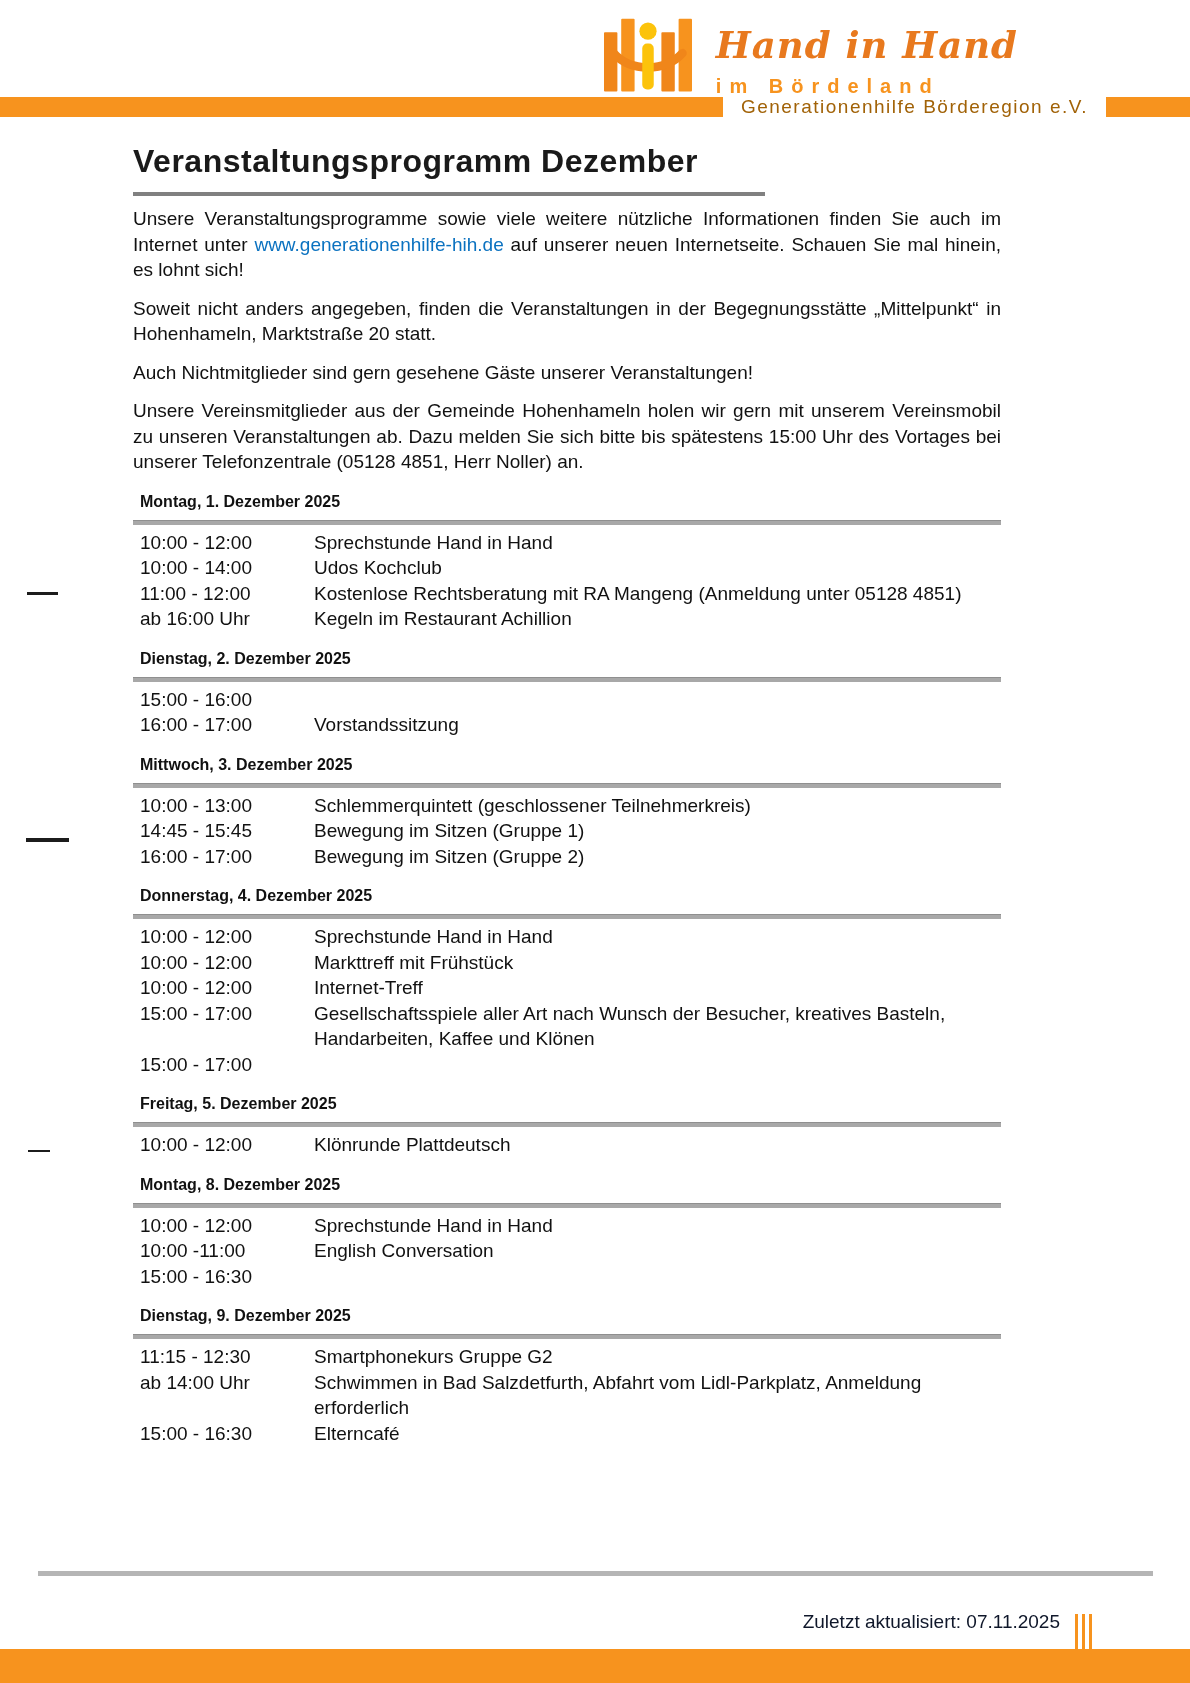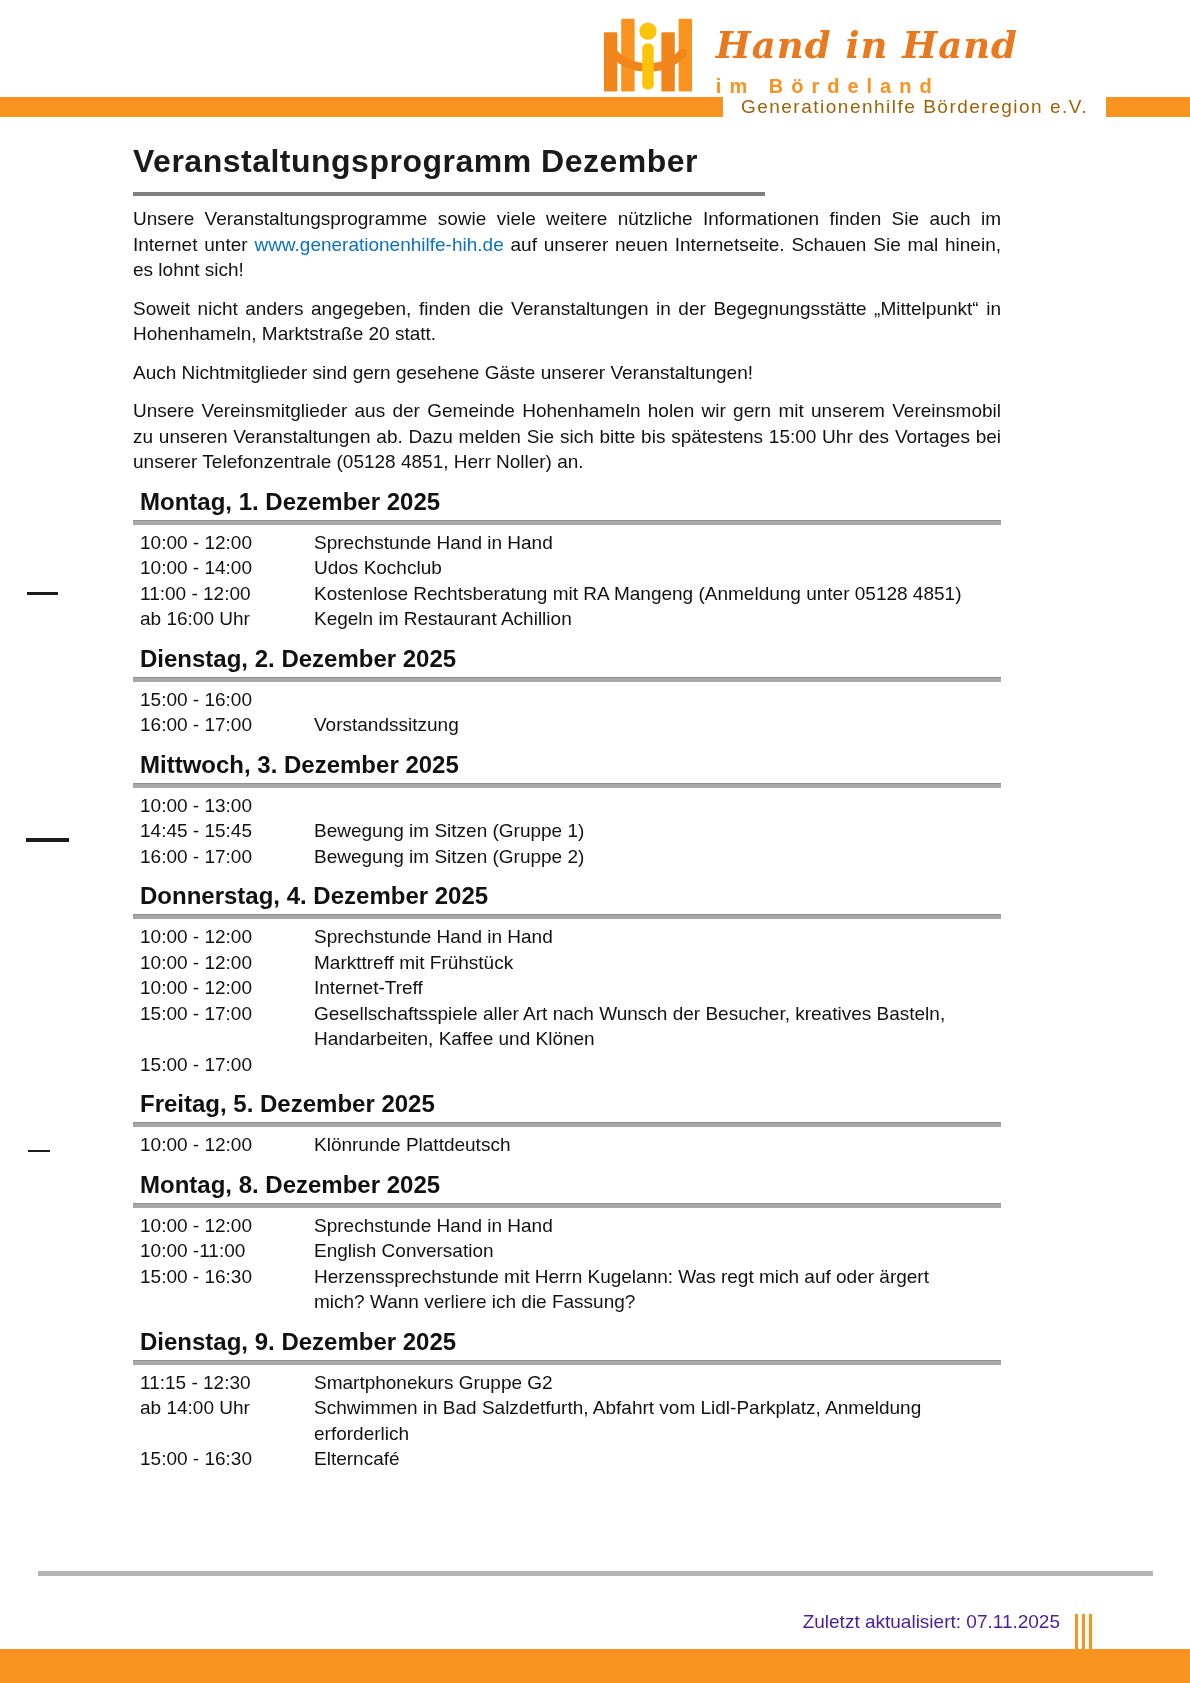--- a/index.html
+++ b/index.html
@@ -40,35 +40,35 @@
   
   .content{margin-left:133px;width:868px;}
   .intro{margin-top:10px;}
   .intro p{
     margin:0 0 13px 0;font-size:19px;line-height:25.5px;text-align:justify;
   }
   .weblink{color:var(--link,#0B72C0);text-decoration:none;cursor:pointer;}
   
   .schedule{margin-top:6px;}
   .day-section{margin-top:15px;}
-  .day{margin:0 0 0 7px;font-size:24px;line-height:24px;font-weight:bold;color:#111;}
+  .day{margin:0 0 0 7px;font-size:16px;line-height:24px;font-weight:bold;color:#111;}
   .day-rule{height:4px;background:#a8a8a8;margin:6px 0 5px 0;border-top:1px solid #8f8f8f;}
   .row{display:flex;margin-left:7px;font-size:19px;line-height:25.5px;}
   .time{flex:none;width:174px;}
   .desc{width:650px;}
   
   .fold-mark{position:absolute;background:#1c1c1c;}
   .fold-1{left:27px;top:592px;width:31px;height:3px;}
   .fold-2{left:26px;top:838px;width:43px;height:4px;}
   .fold-3{left:28px;top:1150px;width:22px;height:2px;}
   
   .footer-rule{position:absolute;left:38px;top:1571px;width:1115px;height:5px;background:#b5b5b5;}
   .footer-text{
     position:absolute;right:130px;top:1611px;
-    font-size:19px;color:#4c1d95;white-space:nowrap;
+    font-size:19px;color:#0f172a;white-space:nowrap;
   }
   .fold-bars{position:absolute;left:1075px;top:1614px;display:flex;gap:4px;height:35px;}
   .fold-bars span{display:block;width:3px;height:100%;background:var(--orange,#F7931E);}
   .band-bottom{position:absolute;left:0;right:0;bottom:0;height:34px;background:var(--orange,#F7931E);}
 </style>
 </head>
 <body>
 
 <div class="page">
 
@@ -139,20 +139,21 @@
     <div class="desc">Vorstandssitzung</div>
   </div>
           </div>
   </section>
         <section class="day-section">
     <h2 class="day">Mittwoch, 3. Dezember 2025</h2>
     <div class="day-rule"></div>
     <div class="rows">
             <div class="row">
     <div class="time">10:00 - 13:00</div>
+    <div class="desc">Schlemmerquintett (geschlossener Teilnehmerkreis)</div>
   </div>
             <div class="row">
     <div class="time">14:45 - 15:45</div>
     <div class="desc">Bewegung im Sitzen (Gruppe 1)</div>
   </div>
             <div class="row">
     <div class="time">16:00 - 17:00</div>
     <div class="desc">Bewegung im Sitzen (Gruppe 2)</div>
   </div>
           </div>
@@ -199,21 +200,20 @@
             <div class="row">
     <div class="time">10:00 - 12:00</div>
     <div class="desc">Sprechstunde Hand in Hand</div>
   </div>
             <div class="row">
     <div class="time">10:00 -11:00</div>
     <div class="desc">English Conversation</div>
   </div>
             <div class="row">
     <div class="time">15:00 - 16:30</div>
-    <div class="desc">Herzenssprechstunde mit Herrn Kugelann: Was regt mich auf oder ärgert mich? Wann verliere ich die Fassung?</div>
   </div>
           </div>
   </section>
         <section class="day-section">
     <h2 class="day">Dienstag, 9. Dezember 2025</h2>
     <div class="day-rule"></div>
     <div class="rows">
             <div class="row">
     <div class="time">11:15 - 12:30</div>
     <div class="desc">Smartphonekurs Gruppe G2</div>

